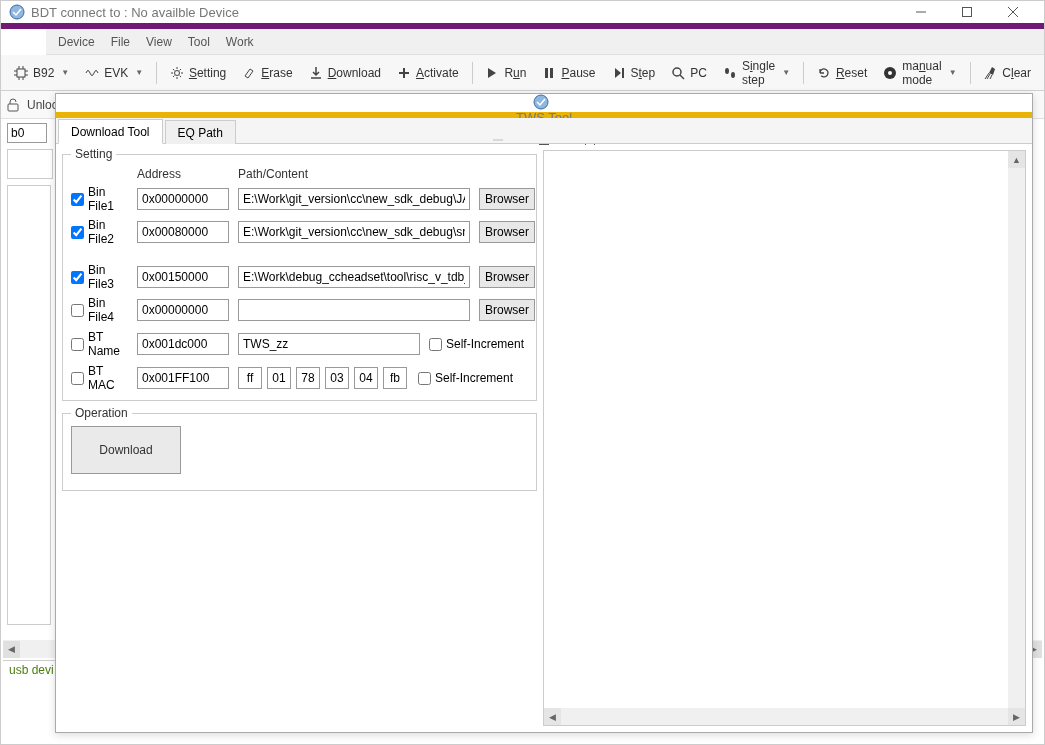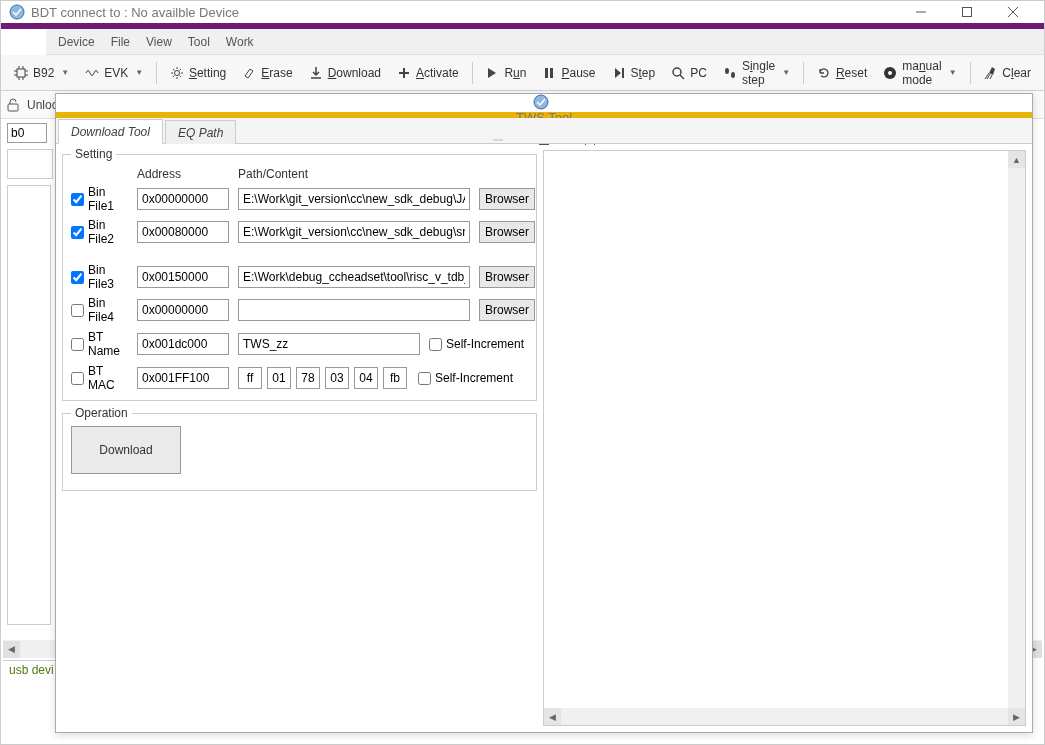--- a/index.html
+++ b/index.html
@@ -30,21 +30,21 @@
 .bottom-scroll { position: absolute; left: 2px; right: 2px; bottom: 86px; height: 18px; background: #f0f0f0; display: flex; align-items: center; }
 .scroll-arrow { width: 17px; height: 17px; background: #e0e0e0; display: flex; align-items: center; justify-content: center; cursor: pointer; font-size: 9px; color: #666; }
 
 .statusbar { position: absolute; left: 2px; bottom: 64px; height: 20px; border-top: 1px solid #ccc; padding: 2px 6px; color: #4d7c0f; width: 100px; }
 
 
 .modal { position: absolute; left: 55px; top: 93px; width: 978px; height: 640px; background: #fff; border: 1px solid #aaa; box-shadow: 0 2px 8px rgba(0,0,0,0.15); display: flex; flex-direction: column; }
 .modal .titlebar { height: 24px; border-bottom: 6px solid #eab308; color: #555; flex-direction: column; }
 
 .tabstrip { height: 26px; display: flex; align-items: flex-end; padding: 0 2px; background: #f5f5f5; border-bottom: 1px solid #ccc; }
-.tab { padding: 5px 12px 4px; border: 1px solid #ccc; border-bottom: none; margin-right: 2px; background: #f0f0f0; cursor: pointer; position: relative; top: 1px; color: #404040; font-style: italic; }
+.tab { padding: 5px 12px 4px; border: 1px solid #ccc; border-bottom: none; margin-right: 2px; background: #f0f0f0; cursor: pointer; position: relative; top: 1px; color: #000000; }
 .tab.active { background: #fff; border-bottom: 1px solid #fff; }
 
 .modal-body { flex: 1; display: flex; padding: 6px; gap: 6px; overflow: hidden; }
 .left-form { width: 475px; display: flex; flex-direction: column; gap: 8px; }
 .right-view { flex: 1; border: 1px solid #ccc; position: relative; background: #fff; }
 .right-view .vscroll { position: absolute; right: 0; top: 0; bottom: 17px; width: 17px; background: #f0f0f0; }
 .right-view .vscroll .arrow { width: 17px; height: 17px; background: #e5e5e5; display: flex; align-items: center; justify-content: center; font-size: 9px; color: #666; cursor: pointer; }
 .right-view .hscroll { position: absolute; left: 0; right: 0; bottom: 0; height: 17px; background: #f0f0f0; display: flex; }
 .right-view .hscroll .arrow { width: 17px; height: 17px; background: #e5e5e5; display: flex; align-items: center; justify-content: center; font-size: 9px; color: #666; cursor: pointer; }
 .right-view .hscroll .track { flex: 1; }

